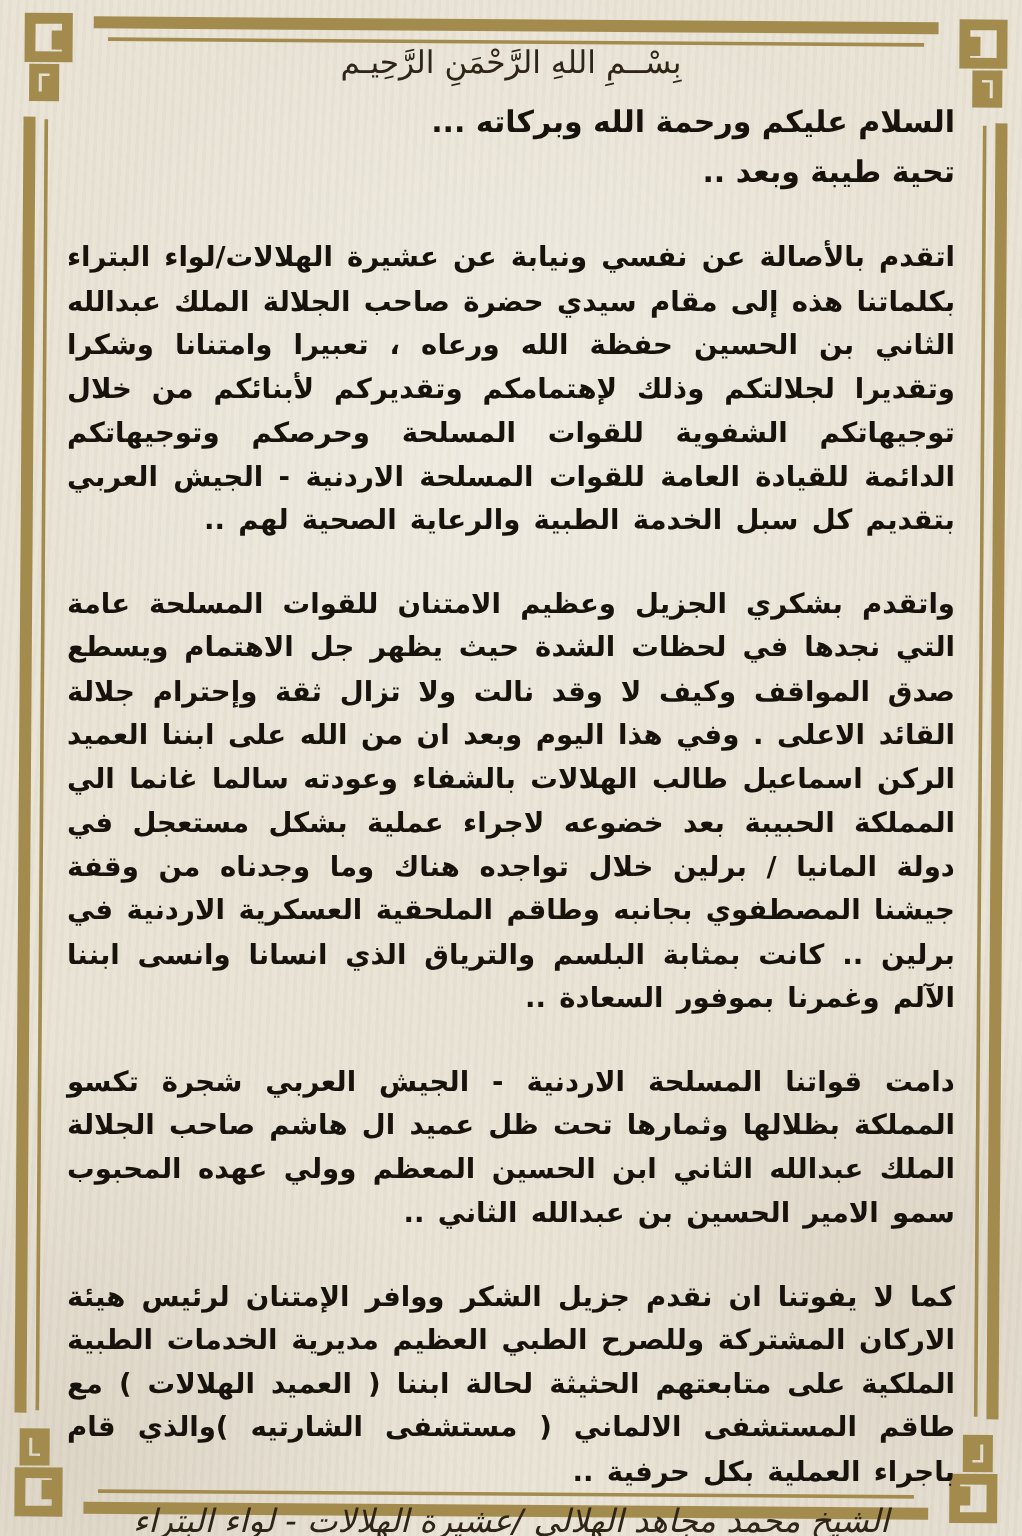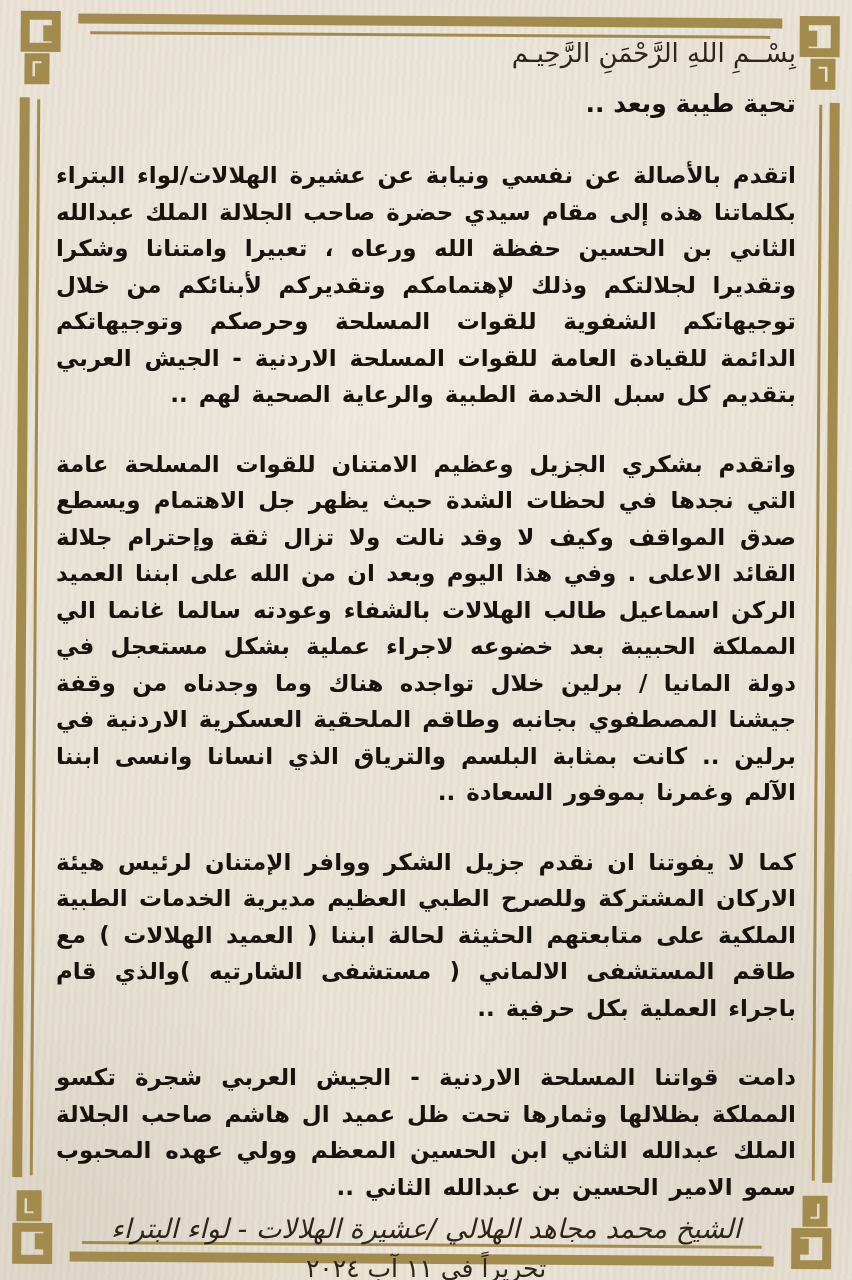--- a/index.html
+++ b/index.html
@@ -38,21 +38,21 @@
   .content {
     position: absolute;
     top: 38px;
     left: 56px;
     right: 56px;
     direction: rtl;
     text-align: right;
   }
 
   .basmala {
-    text-align: right;
+    text-align: center;
     font-size: 26px;
     font-weight: 400;
     color: var(--calligraphy, #2f2517);
     letter-spacing: 0px;
   }
 
   .letter-title {
     margin-top: 12px;
     text-align: center;
     font-size: 22px;
@@ -61,21 +61,21 @@
     color: var(--calligraphy, #2f2517);
   }
 
   .salutation, .greeting {
     font-size: 25px;
     font-weight: 700;
     line-height: 40px;
     color: var(--ink, #17120c);
   }
   .salutation { margin-top: 14px; }
-  .greeting   { margin-top: 16px; }
+  .greeting   { margin-top: 2px; }
 
   .body-par {
     margin-top: 33px;
     font-size: 23px;
     font-weight: 700;
     line-height: 36.5px;
     text-align: justify;
     text-align-last: right;
     word-spacing: 3px;
     color: var(--ink, #17120c);
@@ -128,29 +128,30 @@
     <use href="#corner" transform="translate(852 0) scale(-1 1)"></use>
     <use href="#corner" transform="translate(0 1280) scale(1 -1)"></use>
     <use href="#corner" transform="translate(852 1280) scale(-1 -1)"></use>
   </svg>
 
   <div class="content">
 
     <div class="basmala">بِسْــمِ اللهِ الرَّحْمَنِ الرَّحِيـم</div>
 
 
+    <div class="salutation">السلام عليكم ورحمة الله وبركاته ...</div>
 
     <div class="greeting">تحية طيبة وبعد ..</div>
 
     <p class="body-par">اتقدم بالأصالة عن نفسي ونيابة عن عشيرة الهلالات/لواء البتراء بكلماتنا هذه إلى مقام سيدي حضرة صاحب الجلالة الملك عبدالله الثاني بن الحسين حفظة الله ورعاه ، تعبيرا وامتنانا وشكرا وتقديرا لجلالتكم وذلك لإهتمامكم وتقديركم لأبنائكم من خلال توجيهاتكم الشفوية للقوات المسلحة وحرصكم وتوجيهاتكم الدائمة للقيادة العامة للقوات المسلحة الاردنية - الجيش العربي بتقديم كل سبل الخدمة الطبية والرعاية الصحية لهم ..</p>
 
     <p class="body-par">واتقدم بشكري الجزيل وعظيم الامتنان للقوات المسلحة عامة التي نجدها في لحظات الشدة حيث يظهر جل الاهتمام ويسطع صدق المواقف وكيف لا وقد نالت ولا تزال ثقة وإحترام جلالة القائد الاعلى . وفي هذا اليوم وبعد ان من الله على ابننا العميد الركن اسماعيل طالب الهلالات بالشفاء وعودته سالما غانما الي المملكة الحبيبة بعد خضوعه لاجراء عملية بشكل مستعجل في دولة المانيا / برلين خلال تواجده هناك وما وجدناه من وقفة جيشنا المصطفوي بجانبه وطاقم الملحقية العسكرية الاردنية في برلين .. كانت بمثابة البلسم والترياق الذي انسانا وانسى ابننا الآلم وغمرنا بموفور السعادة ..</p>
 
+    <p class="body-par">دامت قواتنا المسلحة الاردنية - الجيش العربي شجرة تكسو المملكة بظلالها وثمارها تحت ظل عميد ال هاشم صاحب الجلالة الملك عبدالله الثاني ابن الحسين المعظم وولي عهده المحبوب سمو الامير الحسين بن عبدالله الثاني ..</p>
+
     <p class="body-par">كما لا يفوتنا ان نقدم جزيل الشكر ووافر الإمتنان لرئيس هيئة الاركان المشتركة وللصرح الطبي العظيم مديرية الخدمات الطبية الملكية على متابعتهم الحثيثة لحالة ابننا ( العميد الهلالات ) مع طاقم المستشفى الالماني ( مستشفى الشارتيه )والذي قام باجراء العملية بكل حرفية ..</p>
-
-    <p class="body-par">دامت قواتنا المسلحة الاردنية - الجيش العربي شجرة تكسو المملكة بظلالها وثمارها تحت ظل عميد ال هاشم صاحب الجلالة الملك عبدالله الثاني ابن الحسين المعظم وولي عهده المحبوب سمو الامير الحسين بن عبدالله الثاني ..</p>
 
     <div class="signature-line">الشيخ محمد مجاهد الهلالي /عشيرة الهلالات - لواء البتراء</div>
 
     <div class="date-line">تحريراً في ١١ آب ٢٠٢٤</div>
 
   </div>
 </div>
 
 </body></html>

